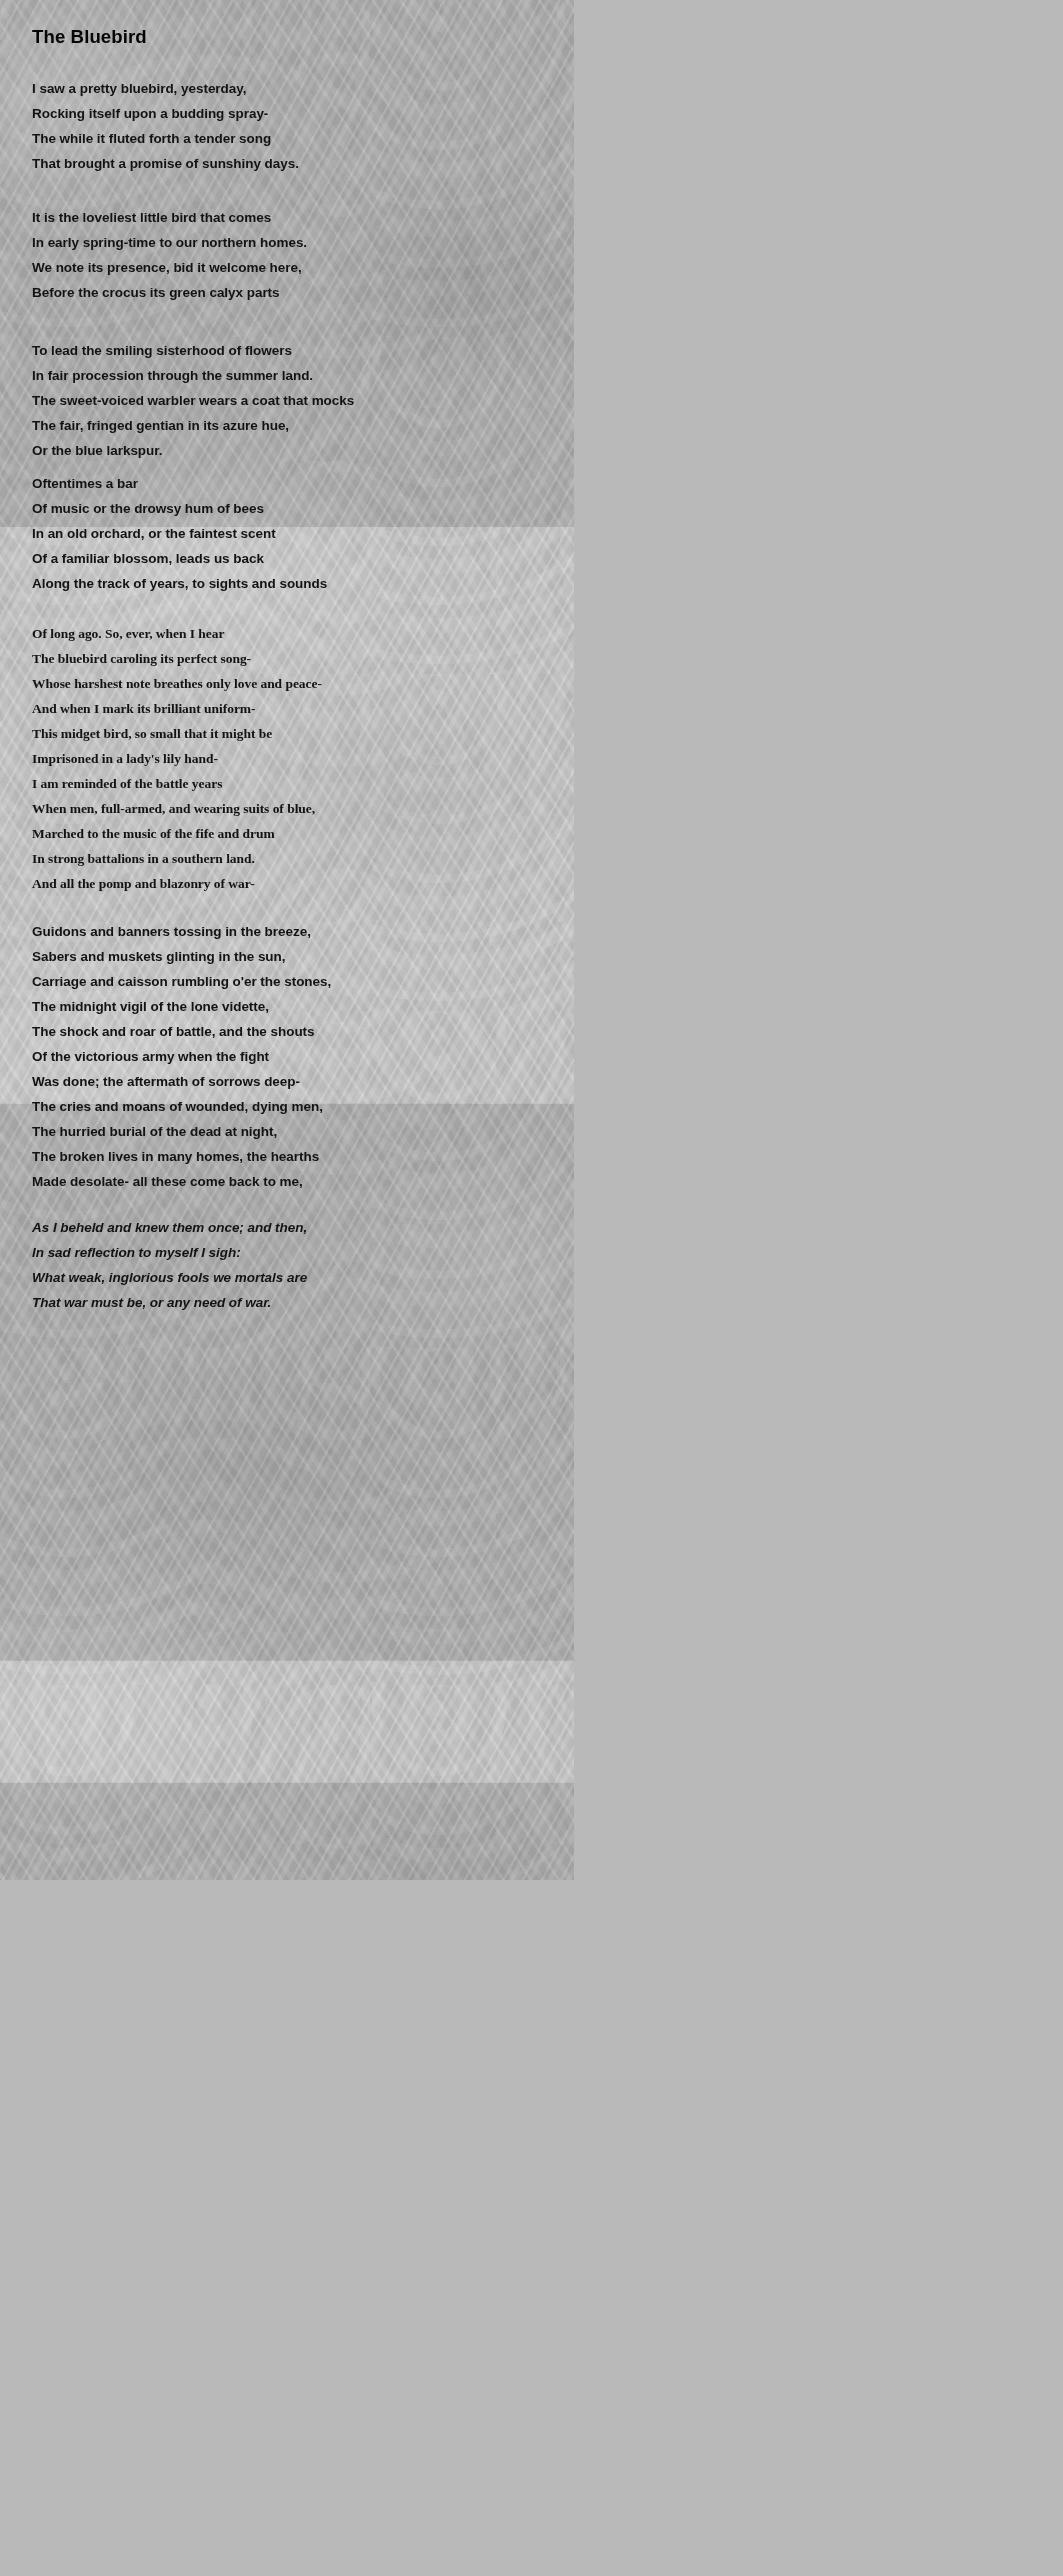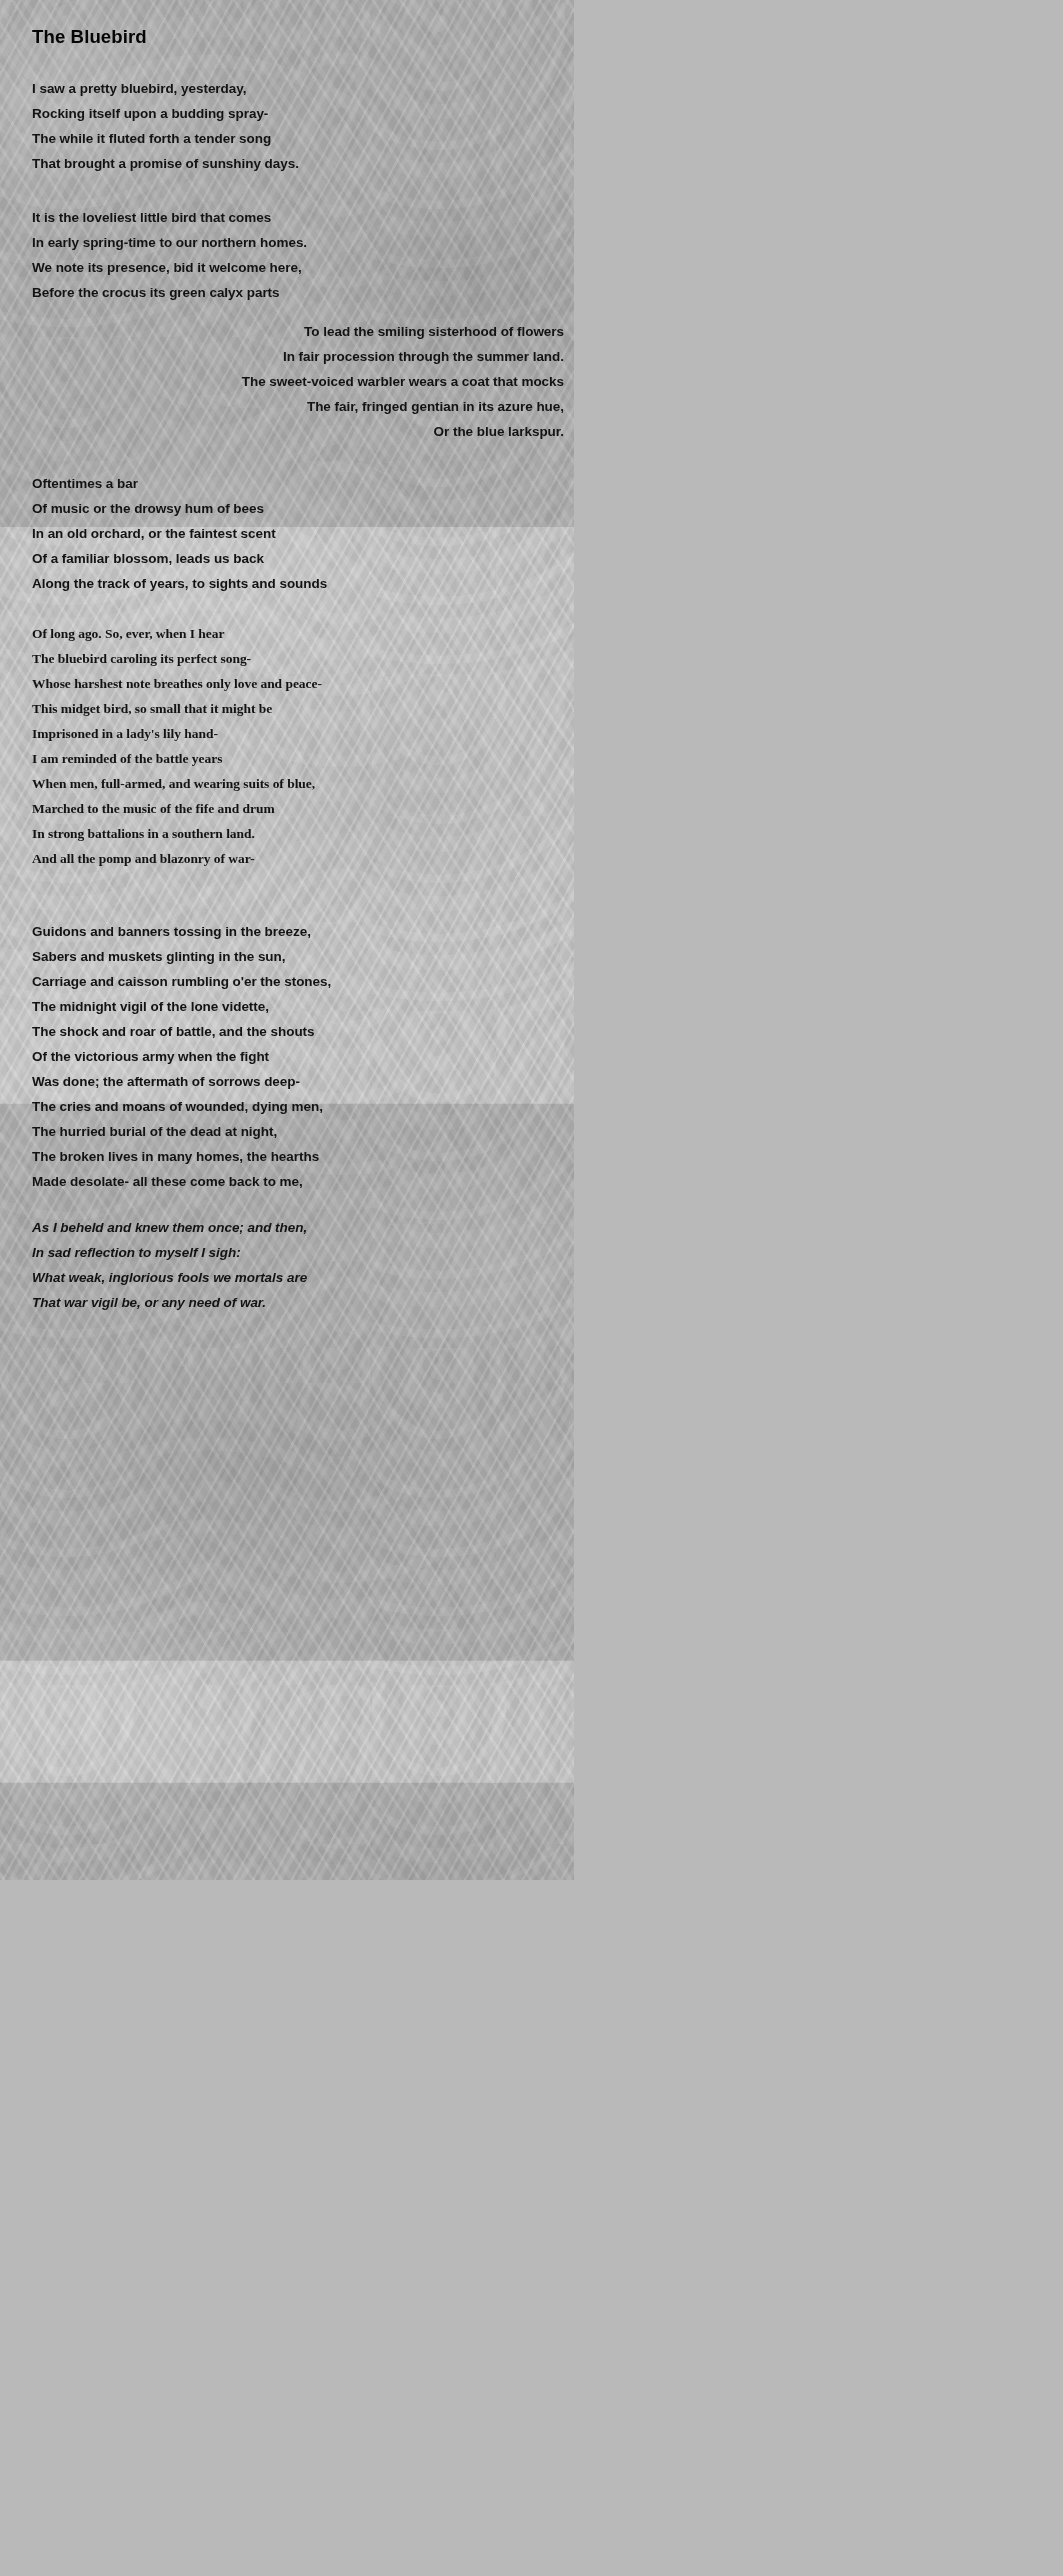--- a/index.html
+++ b/index.html
@@ -170,38 +170,39 @@
           <div class="poem-line">Rocking itself upon a budding spray-</div>
           <div class="poem-line">The while it fluted forth a tender song</div>
           <div class="poem-line">That brought a promise of sunshiny days.</div>
         </div>
         <div class="stanza" style="top: 197px; margin-top: 8px;">
           <div class="poem-line">It is the loveliest little bird that comes</div>
           <div class="poem-line">In early spring-time to our northern homes.</div>
           <div class="poem-line">We note its presence, bid it welcome here,</div>
           <div class="poem-line">Before the crocus its green calyx parts</div>
         </div>
-        <div class="stanza" style="top: 319px; text-align: right;">
+        <div class="stanza" style="top: 338px;">
           <div class="poem-line">To lead the smiling sisterhood of flowers</div>
           <div class="poem-line">In fair procession through the summer land.</div>
           <div class="poem-line">The sweet-voiced warbler wears a coat that mocks</div>
           <div class="poem-line">The fair, fringed gentian in its azure hue,</div>
           <div class="poem-line">Or the blue larkspur.</div>
         </div>
         <div class="stanza" style="top: 471px;">
           <div class="poem-line">Oftentimes a bar</div>
           <div class="poem-line">Of music or the drowsy hum of bees</div>
           <div class="poem-line">In an old orchard, or the faintest scent</div>
           <div class="poem-line">Of a familiar blossom, leads us back</div>
           <div class="poem-line">Along the track of years, to sights and sounds</div>
         </div>
         <div class="stanza" style="top: 621px; font-family: Liberation Serif, serif;">
           <div class="poem-line">Of long ago. So, ever, when I hear</div>
           <div class="poem-line">The bluebird caroling its perfect song-</div>
           <div class="poem-line">Whose harshest note breathes only love and peace-</div>
+          <div class="poem-line">And when I mark its brilliant uniform-</div>
           <div class="poem-line">This midget bird, so small that it might be</div>
           <div class="poem-line">Imprisoned in a lady's lily hand-</div>
           <div class="poem-line">I am reminded of the battle years</div>
           <div class="poem-line">When men, full-armed, and wearing suits of blue,</div>
           <div class="poem-line">Marched to the music of the fife and drum</div>
           <div class="poem-line">In strong battalions in a southern land.</div>
           <div class="poem-line">And all the pomp and blazonry of war-</div>
         </div>
         <div class="stanza" style="top: 919px;">
           <div class="poem-line">Guidons and banners tossing in the breeze,</div>
@@ -213,21 +214,21 @@
           <div class="poem-line">Was done; the aftermath of sorrows deep-</div>
           <div class="poem-line">The cries and moans of wounded, dying men,</div>
           <div class="poem-line">The hurried burial of the dead at night,</div>
           <div class="poem-line">The broken lives in many homes, the hearths</div>
           <div class="poem-line">Made desolate- all these come back to me,</div>
         </div>
         <div class="stanza" style="top: 1215px; font-style: italic;">
           <div class="poem-line">As I beheld and knew them once; and then,</div>
           <div class="poem-line">In sad reflection to myself I sigh:</div>
           <div class="poem-line">What weak, inglorious fools we mortals are</div>
-          <div class="poem-line">That war vigil be, or any need of war.</div>
+          <div class="poem-line">That war must be, or any need of war.</div>
         </div>
       </div>
 
     <div class="poem-author">Andrew Jackson Downing</div>
 
   </div>
 </div>
 
 
 </body></html>

